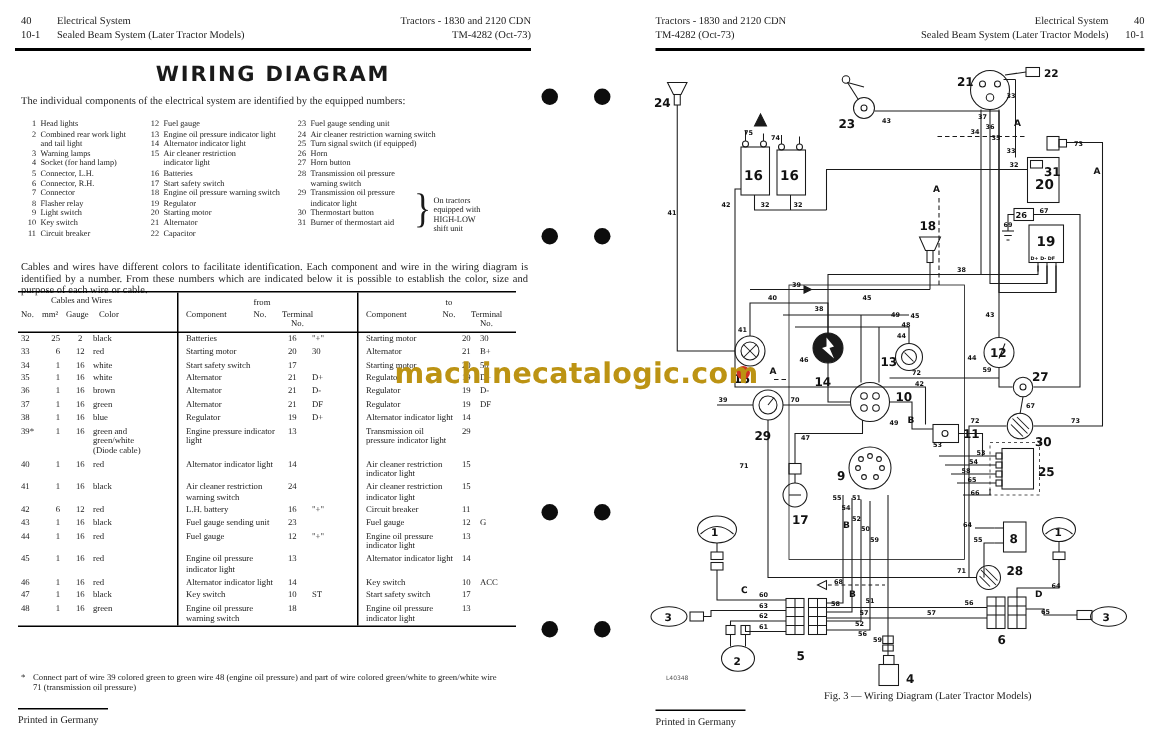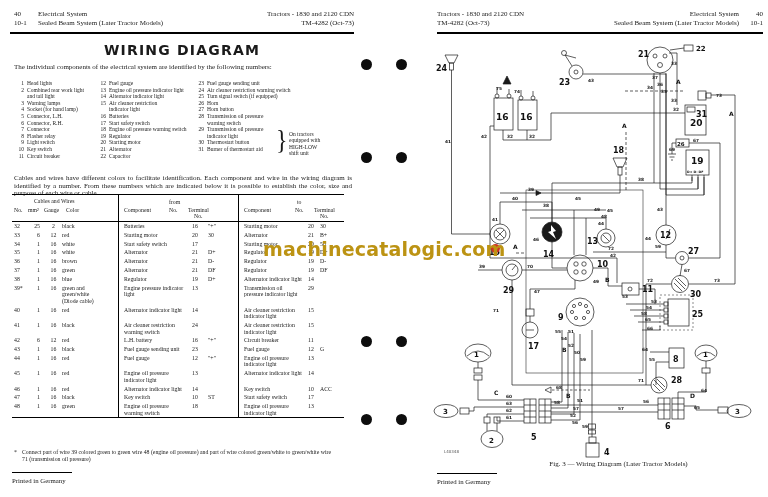--- a/index.html
+++ b/index.html
@@ -44,21 +44,21 @@
     <div class="abs" style="left:4px;top:0"><span>40</span></div>
     <div class="abs" style="left:28px;top:0"><span>Electrical System</span></div>
     <div class="abs" style="left:4px;top:9px"><span>10-1</span></div>
     <div class="abs" style="left:28px;top:9px"><span>Sealed Beam System (Later Tractor Models)</span></div>
     <div class="abs" style="right:0;top:0;text-align:right"><span>Tractors - 1830 and 2120 CDN</span></div>
     <div class="abs" style="right:0;top:9px;text-align:right"><span>TM-4282 (Oct-73)</span></div>
   </div>
 </div>
 <div class="rule" style="left:10px;top:32px;width:344px"></div>
 <div class="abs title" style="left:10px;top:42px;width:344px;text-align:center">WIRING DIAGRAM</div>
-<div class="abs para" style="left:14px;top:64px;width:336px">The individual components of the electrical system are identified by the following numbers:</div>
+<div class="abs para" style="left:14px;top:64px;width:336px">The individual components of the electrical system are identified by the equipped numbers:</div>
 
 <div class="abs lst" id="col1" style="left:14px;top:80px;width:80px">
     <div class="li">
       <span class="num">1</span>
       <span class="txt">Head lights</span>
     </div>
     <div class="li">
       <span class="num">2</span>
       <span class="txt">Combined rear work light
 and tail light</span>

